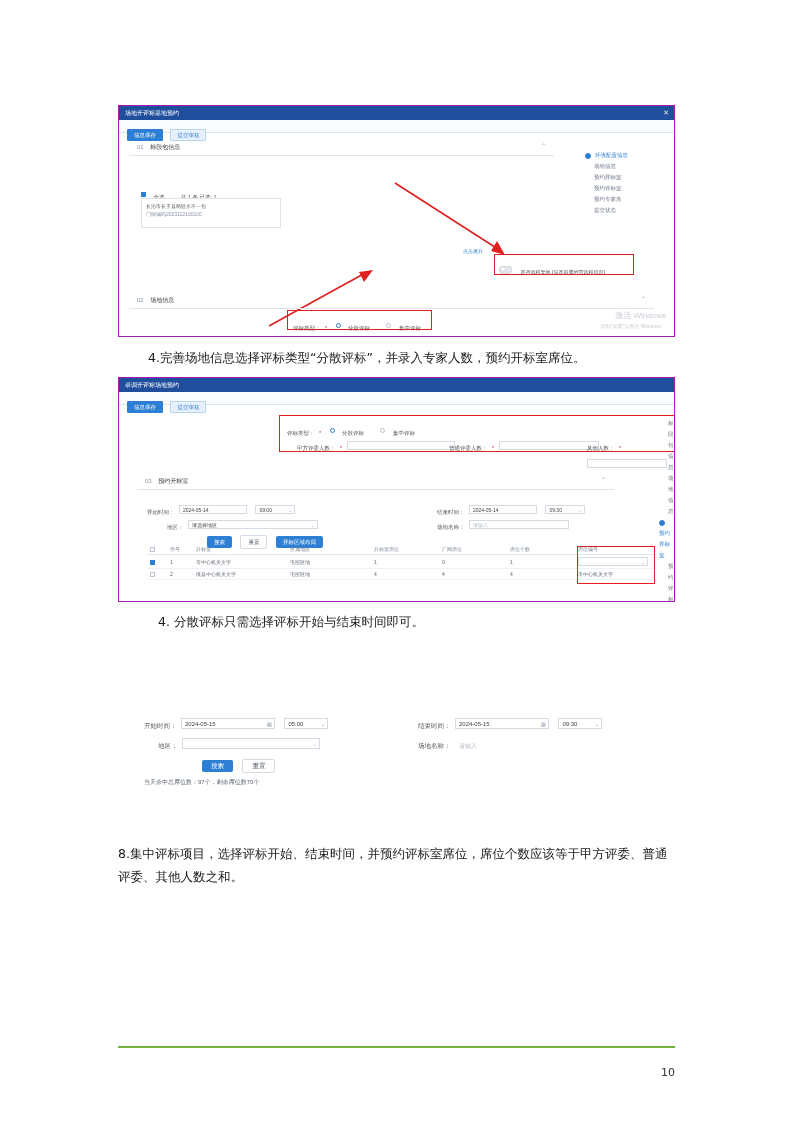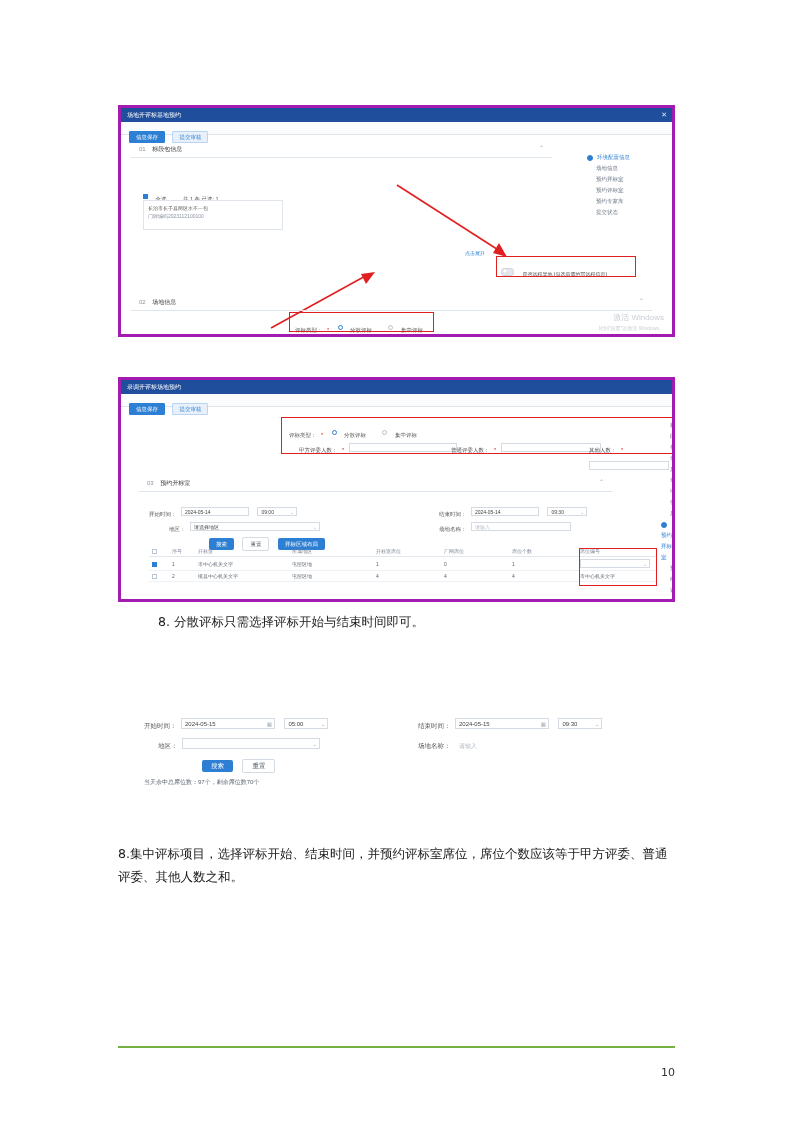--- a/index.html
+++ b/index.html
@@ -19,21 +19,21 @@
     font-size:12.5px;
     line-height:23px;
     color:#1a1a1a;
     font-family:"DejaVu Sans", sans-serif;
   }
 
   
   .shot{
     position:absolute;
     background:#ffffff;
-    border:3px solid #a21caf;
+    border:1px solid #a21caf;
     box-sizing:border-box;
     overflow:hidden;
   }
   .shot-title{
     height:14px;
     background:#1f4e9c;
     color:#ffffff;
     font-size:6px;
     line-height:14px;
     padding-left:6px;
@@ -225,20 +225,21 @@
       <div style="padding-left:9px;"><span>预约专家库</span></div>
       <div style="padding-left:9px;"><span>提交状态</span></div>
     </div>
 
     <div class="watermark" style="right:8px;top:205px;">
       <div>激活 Windows</div>
       <div class="sub">转到"设置"以激活 Windows。</div>
     </div>
   </div>
 
+  <div class="doc-par" style="left:148px;top:346px;width:520px;">4.完善场地信息选择评标类型“分散评标”，并录入专家人数，预约开标室席位。</div>
 
   <div class="shot" style="left:118px;top:377px;width:557px;height:225px;">
     <div class="shot-title">
       <span>录调开评标场地预约</span>
     </div>
     <div class="tabbar">
       <span class="tab">信息保存</span>
       <span class="tab alt">提交审核</span>
     </div>
 
@@ -349,21 +350,21 @@
 
     <div class="rightnav" style="left:540px;top:40px;">
       <div style="padding-left:9px;"><span>标段包信息</span></div>
       <div style="padding-left:9px;"><span>场地信息</span></div>
       <div class="cur"><span class="dot"></span><span>预约开标室</span></div>
       <div style="padding-left:9px;"><span>预约评标室</span></div>
 
     </div>
   </div>
 
-  <div class="doc-par" style="left:158px;top:610px;width:500px;">8. 分散评标只需选择评标开始与结束时间即可。</div>
+  <div class="doc-par" style="left:158px;top:610px;width:500px;">4. 分散评标只需选择评标开始与结束时间即可。</div>
 
   <div style="position:absolute;left:118px;top:672px;width:557px;height:135px;background:#fff;">
 
     <div style="position:absolute;left:26px;top:42px;">
       <span style="font-size:6.5px;color:#555;">开始时间：</span>
       <span class="inp" style="width:94px;height:11px;">
         <span class="cv" style="font-size:6px;line-height:11px;">2024-05-15</span>
         <span class="ar" style="top:2px;font-size:5.5px;">▦</span>
       </span>
       <span class="inp" style="width:44px;height:11px;margin-left:5px;">

